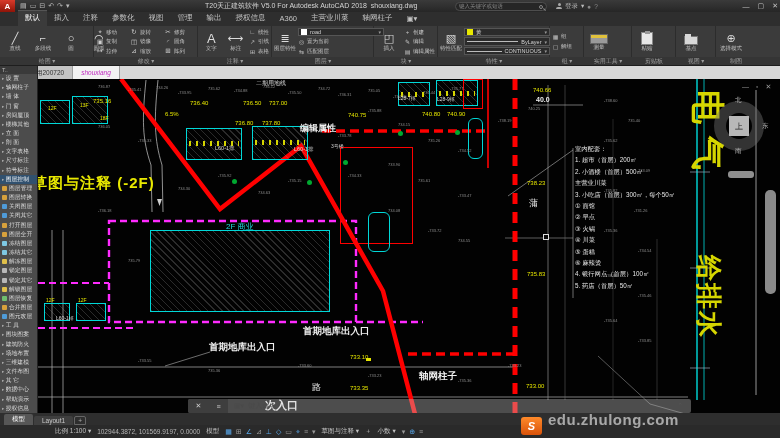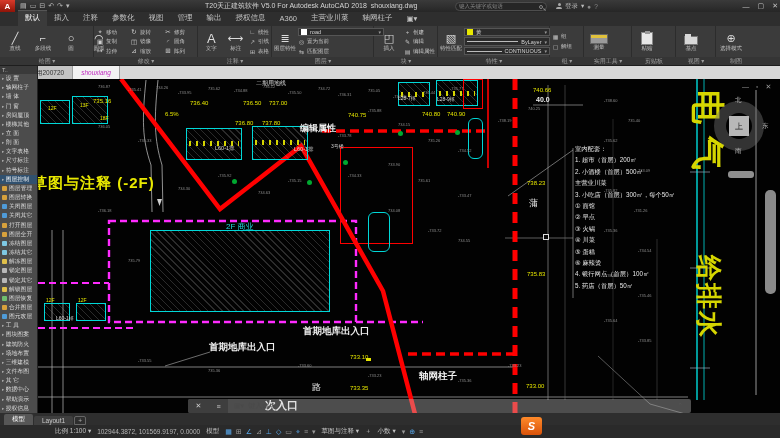--- a/index.html
+++ b/index.html
@@ -746,13 +746,14 @@
     <span>草图与注释 ▾</span>
     <span>＋</span>
     <span>小数 ▾</span>
     <span class="sb-icons">
         <div class="ritem"><span class="g" style="color: rgb(154, 154, 154);">▾</span></div>
         <div class="ritem"><span class="g" style="color: rgb(88, 166, 232);">⊕</span></div>
         <div class="ritem"><span class="g" style="color: rgb(154, 154, 154);">≡</span></div>
       </span>
   </div>
   <div class="zllogo">S</div>
+  <div class="watermark">edu.zhulong.com</div>
 </div>
 
 </body></html>

